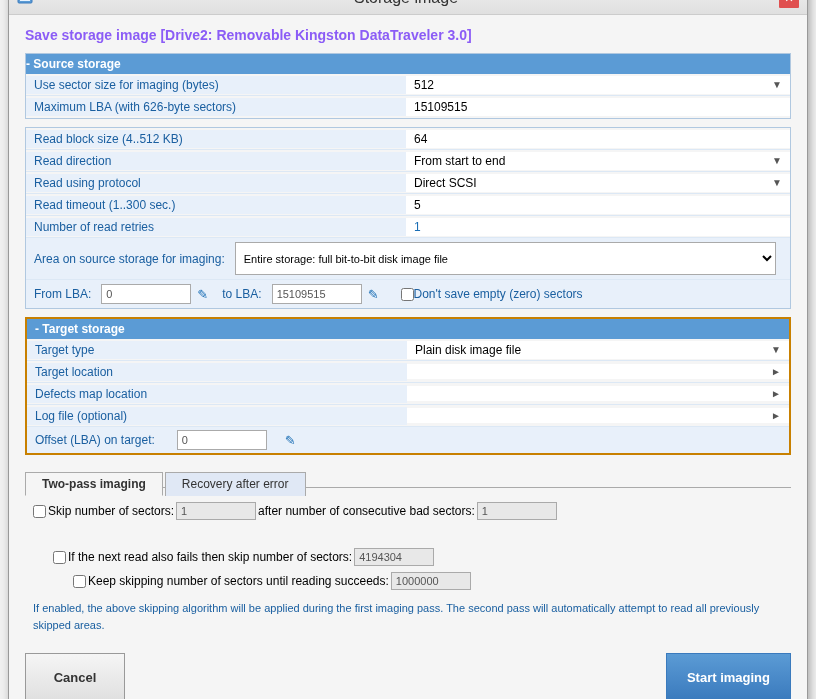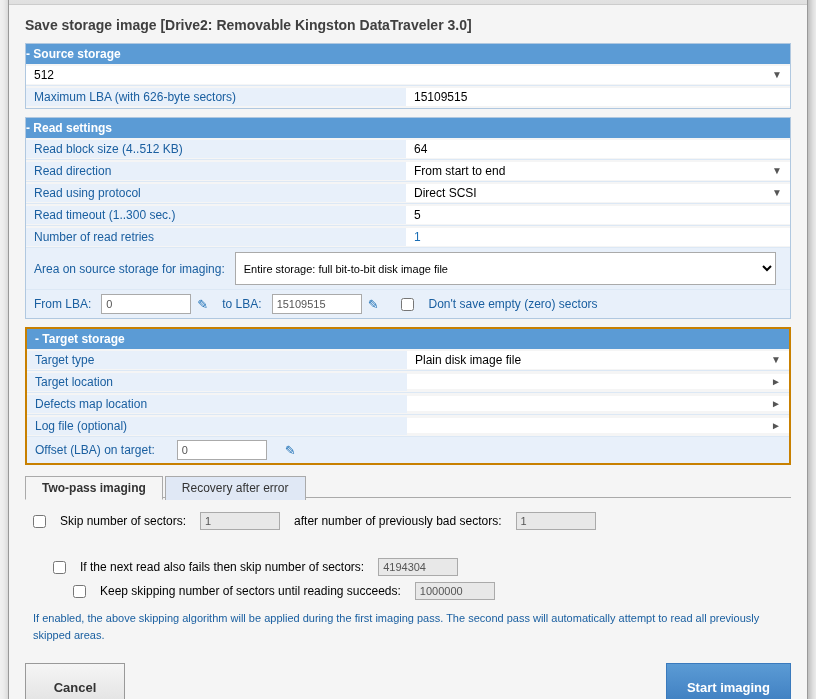--- a/index.html
+++ b/index.html
@@ -48,21 +48,21 @@
       cursor: pointer;
       display: flex;
       align-items: center;
       justify-content: center;
       border-radius: 1px;
     }
     .content {
       padding: 12px 16px;
     }
     .main-title {
-      color: #404040;
+      color: #8b5cf6;
       font-size: 14px;
       font-weight: 600;
       margin-bottom: 10px;
     }
     .section {
       border: 1px solid #b0c8e0;
       margin-bottom: 8px;
     }
     .section-header {
       background: #5b9bd5;
@@ -123,21 +123,21 @@
       color: #555;
     }
     .edit-icon {
       color: #1a6eb5;
       font-size: 13px;
       cursor: pointer;
     }
     .checkbox-label {
       display: flex;
       align-items: center;
-      gap: 15px;
+      gap: 0;
       color: #1a5fa0;
       margin-left: 4px;
     }
     .area-row {
       display: flex;
       align-items: center;
       padding: 4px 8px;
       background: #e8f0fa;
       border-bottom: 1px solid #dce8f5;
       gap: 6px;
@@ -185,35 +185,35 @@
     .tab {
       padding: 4px 16px;
       border: 1px solid #aaa;
       border-bottom: none;
       background: #e0e8f5;
       cursor: pointer;
       font-size: 12px;
       color: #333;
       margin-right: 2px;
       position: relative;
-      top: 3px;
+      top: 9px;
     }
     .tab.active {
       background: #f5f5f5;
       border-bottom: 1px solid #f5f5f5;
       font-weight: 600;
       z-index: 1;
     }
     .tab-content {
       padding: 6px 4px;
     }
     .tab-row {
       display: flex;
       align-items: center;
-      gap: 14px;
+      gap: 2px;
       margin-bottom: 6px;
       padding-left: 4px;
     }
     .tab-row.indent1 { padding-left: 24px; margin-top: 28px; }
     .tab-row.indent2 { padding-left: 44px; }
     .tab-input {
       width: 80px;
       height: 18px;
       border: 1px solid #aaa;
       padding: 1px 4px;
@@ -270,35 +270,35 @@
     <button class="close-btn">✕</button>
   </div>
 
   <div class="content">
 
     <div class="main-title">Save storage image [Drive2: Removable Kingston DataTraveler 3.0]</div>
 
     <div class="section">
       <div class="section-header">- Source storage</div>
       <div class="row">
+        <div class="row-label">Use sector size for imaging (bytes)</div>
         <div class="row-value">
           <span>512</span>
           <span class="dropdown-arrow">▼</span>
         </div>
       </div>
       <div class="row">
         <div class="row-label">Maximum LBA (with 626-byte sectors)</div>
         <div class="row-value">
           <span>15109515</span>
         </div>
       </div>
     </div>
 
     <div class="section">
-      <div class="section-header">- Read settings</div>
       <div class="row">
         <div class="row-label">Read block size (4..512 KB)</div>
         <div class="row-value">
           <span>64</span>
         </div>
       </div>
       <div class="row">
         <div class="row-label">Read direction</div>
         <div class="row-value">
           <span>From start to end</span>
@@ -388,21 +388,21 @@
     <div class="tabs">
       <div class="tab active">Two-pass imaging</div>
       <div class="tab">Recovery after error</div>
     </div>
 
     <div class="tab-content">
       <div class="tab-row">
         <input type="checkbox" style="">
         <span>Skip number of sectors:</span>
         <input class="tab-input" type="text" value="1" style="">
-        <span>after number of previously bad sectors:</span>
+        <span>after number of consecutive bad sectors:</span>
         <input class="tab-input" type="text" value="1" style="">
       </div>
       <div class="tab-row indent1">
         <input type="checkbox" style="">
         <span>If the next read also fails then skip number of sectors:</span>
         <input class="tab-input" type="text" value="4194304" style="">
       </div>
       <div class="tab-row indent2">
         <input type="checkbox" style="">
         <span>Keep skipping number of sectors until reading succeeds:</span>

